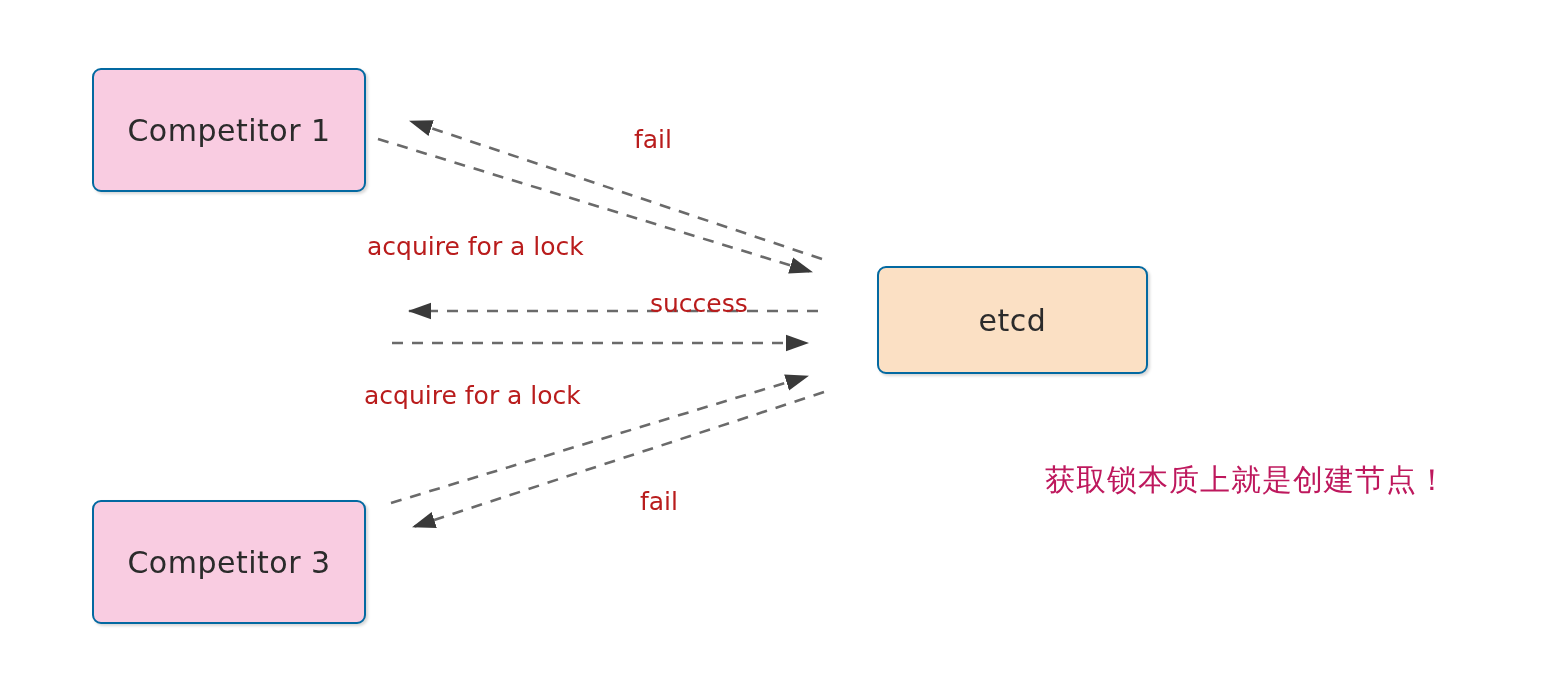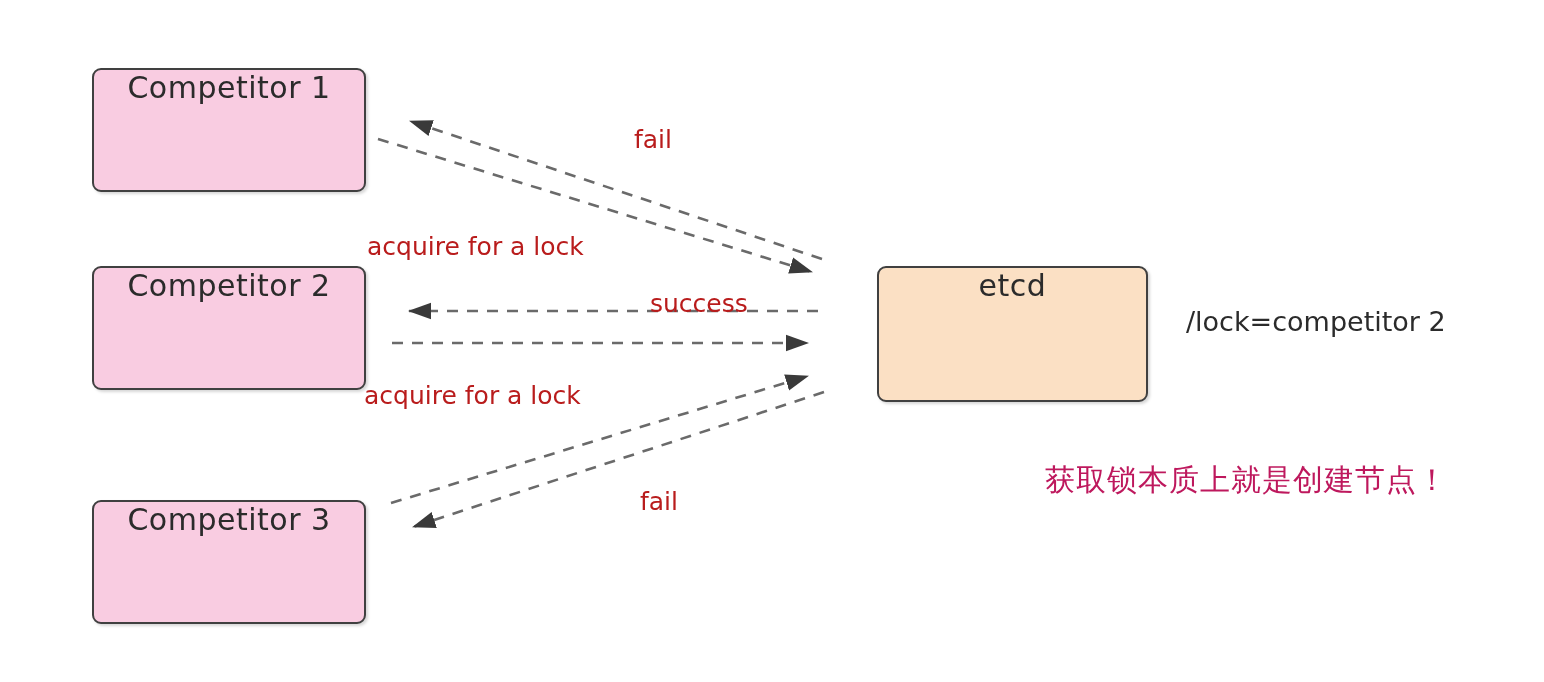--- a/index.html
+++ b/index.html
@@ -20,44 +20,44 @@
   #arrows {
     position: absolute;
     left: 0;
     top: 0;
     width: 1544px;
     height: 682px;
   }
   .node {
     position: absolute;
     box-sizing: border-box;
-    border: 2px solid #404040;
+    border: 2px solid #0369a1;
     border-radius: 9px;
     display: flex;
-    align-items: flex-start;
+    align-items: center;
     justify-content: center;
     box-shadow: 2px 2px 3px rgba(0,0,0,0.16);
   }
   .node-label {
     font-family: "DejaVu Sans", sans-serif;
     font-size: 30px;
     color: #2b2b2b;
     letter-spacing: 0.5px;
     white-space: nowrap;
   }
   .node.competitor {
     background: #f9cce1;
   }
   .node.store {
     background: #fbe0c4;
   }
   #node-competitor-1 { left: 92px;  top: 68px;  width: 274px; height: 124px; }
   #node-competitor-2 { left: 92px;  top: 266px; width: 274px; height: 124px; }
   #node-competitor-3 { left: 92px;  top: 464px; width: 274px; height: 124px; margin-top: 36px; }
-  #node-etcd        { left: 877px; top: 266px; width: 271px; height: 136px; }
+  #node-etcd        { left: 877px; top: 266px; width: 271px; height: 108px; }
 
   .edge-label {
     position: absolute;
     font-family: "DejaVu Sans", sans-serif;
     font-size: 25px;
     color: #b91c1c;
     white-space: nowrap;
   }
   #label-fail-top      { left: 634px; top: 125px; }
   #label-acquire-top   { left: 367px; top: 232px; }
@@ -115,39 +115,35 @@
     </g>
     <g>
       <line x1="824" y1="392" x2="413" y2="527" stroke="#6a6a6a" stroke-width="2.6" stroke-dasharray="11 9" marker-end="url(#ah)"></line>
     </g>
   </svg>
 
   <div class="node competitor" id="node-competitor-1">
     <span class="node-label">Competitor 1</span>
   </div>
 
-  <div class="node competitor" id="node-competitor-2">
-    <span class="node-label">Competitor 2</span>
-  </div>
 
   <div class="node competitor" id="node-competitor-3">
     <span class="node-label">Competitor 3</span>
   </div>
 
   <div class="node store" id="node-etcd">
     <span class="node-label">etcd</span>
   </div>
 
   <div class="edge-label" id="label-fail-top">fail</div>
 
   <div class="edge-label" id="label-acquire-top">acquire for a lock</div>
 
   <div class="edge-label" id="label-success">success</div>
 
   <div class="edge-label" id="label-acquire-bot">acquire for a lock</div>
 
   <div class="edge-label" id="label-fail-bottom">fail</div>
 
-  <div class="side-note" id="note-lock-value">/lock=competitor 2</div>
 
   <div class="callout" id="note-callout">获取锁本质上就是创建节点！</div>
 
 </div>
 
 </body></html>

